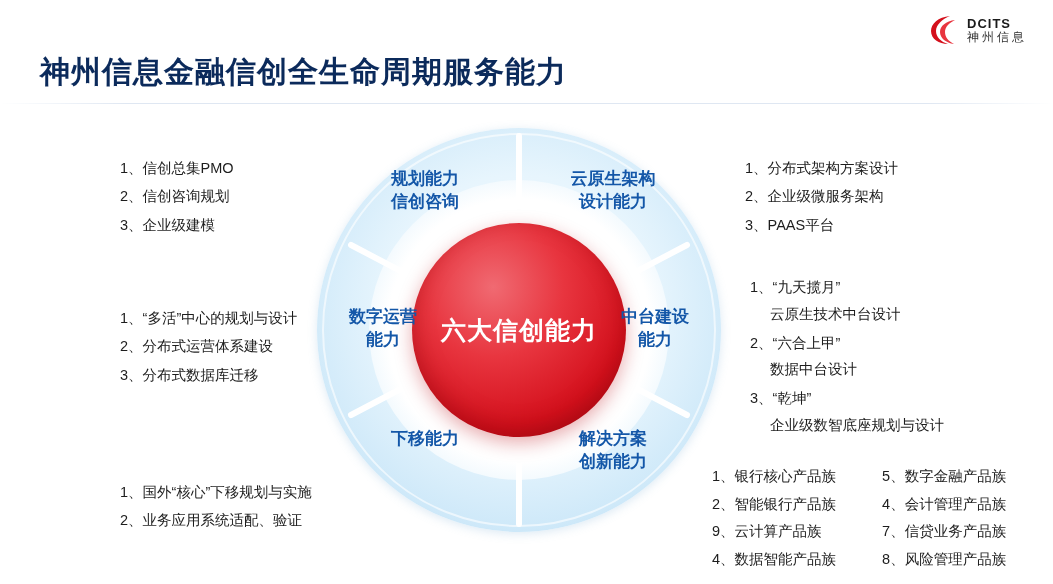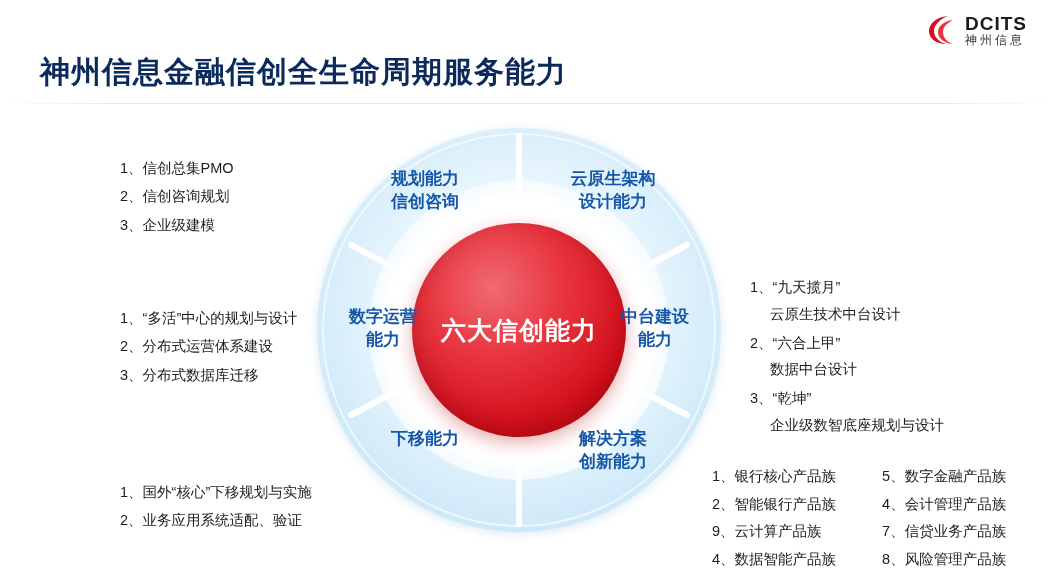--- a/index.html
+++ b/index.html
@@ -16,21 +16,21 @@
   
   .logo{
     position:absolute;top:14px;right:26px;
     display:flex;align-items:center;gap:8px;
   }
   .logo-mark{
     width:30px;height:32px;position:relative;flex:0 0 auto;
   }
   .logo-text{display:flex;flex-direction:column;line-height:1.05;}
   .logo-en{
-    font-size:19px;font-weight:bold;color:#1b1b1b;letter-spacing:1px;
+    font-size:13px;font-weight:bold;color:#1b1b1b;letter-spacing:1px;
   }
   .logo-cn{
     font-size:12px;color:#333;letter-spacing:3px;text-align:left;
   }
 
   .title{
     position:absolute;left:40px;top:52px;
     font-size:30px;font-weight:bold;color:#0b2a5b;
     letter-spacing:1px;
   }
@@ -167,20 +167,25 @@
     <div class="line">1、“多活”中心的规划与设计</div>
     <div class="line">2、分布式运营体系建设</div>
     <div class="line">3、分布式数据库迁移</div>
   </div>
 
   <div class="block bl">
     <div class="line">1、国外“核心”下移规划与实施</div>
     <div class="line">2、业务应用系统适配、验证</div>
   </div>
 
+  <div class="block tr">
+    <div class="line">1、分布式架构方案设计</div>
+    <div class="line">2、企业级微服务架构</div>
+    <div class="line">3、PAAS平台</div>
+  </div>
 
   <div class="block mr">
     <div class="item">
       <div class="line">1、“九天揽月”</div>
       <div class="sub">云原生技术中台设计</div>
     </div>
     <div class="item">
       <div class="line">2、“六合上甲”</div>
       <div class="sub">数据中台设计</div>
     </div>

